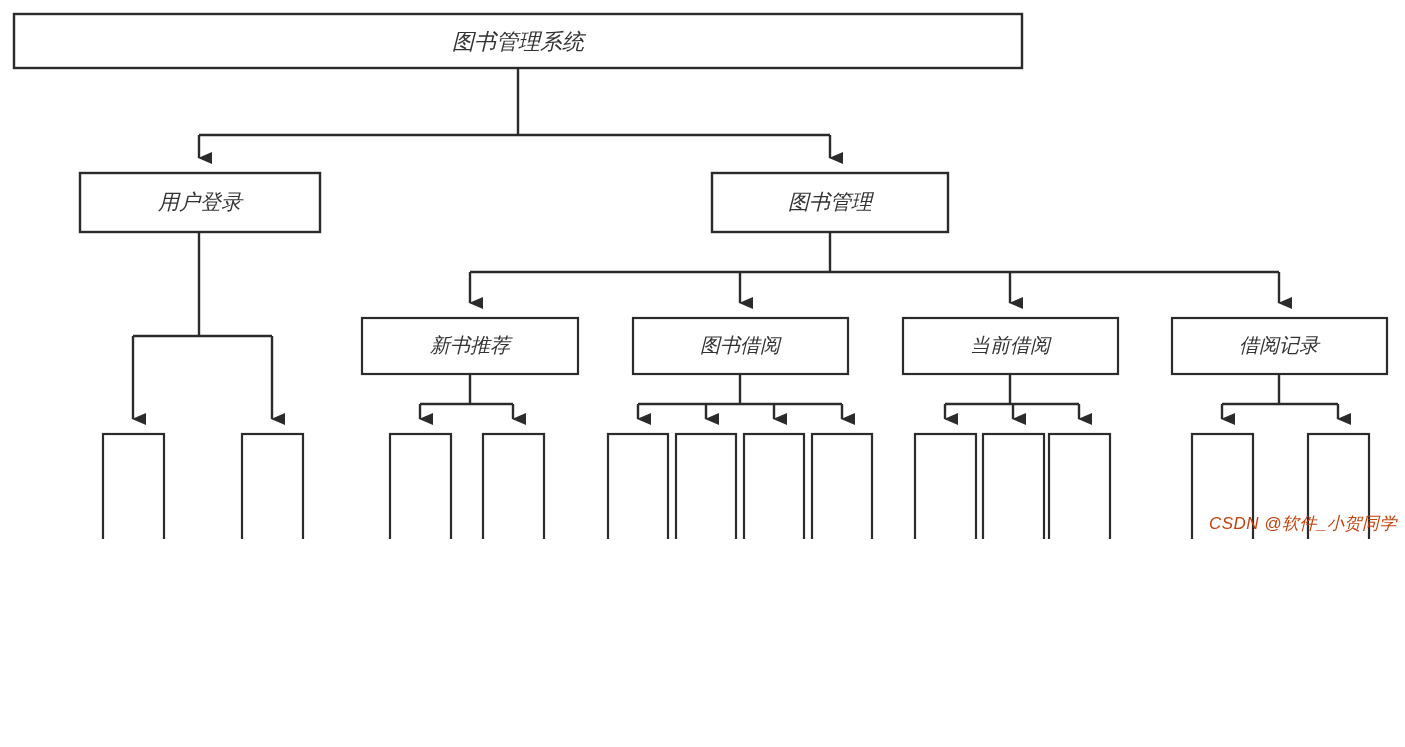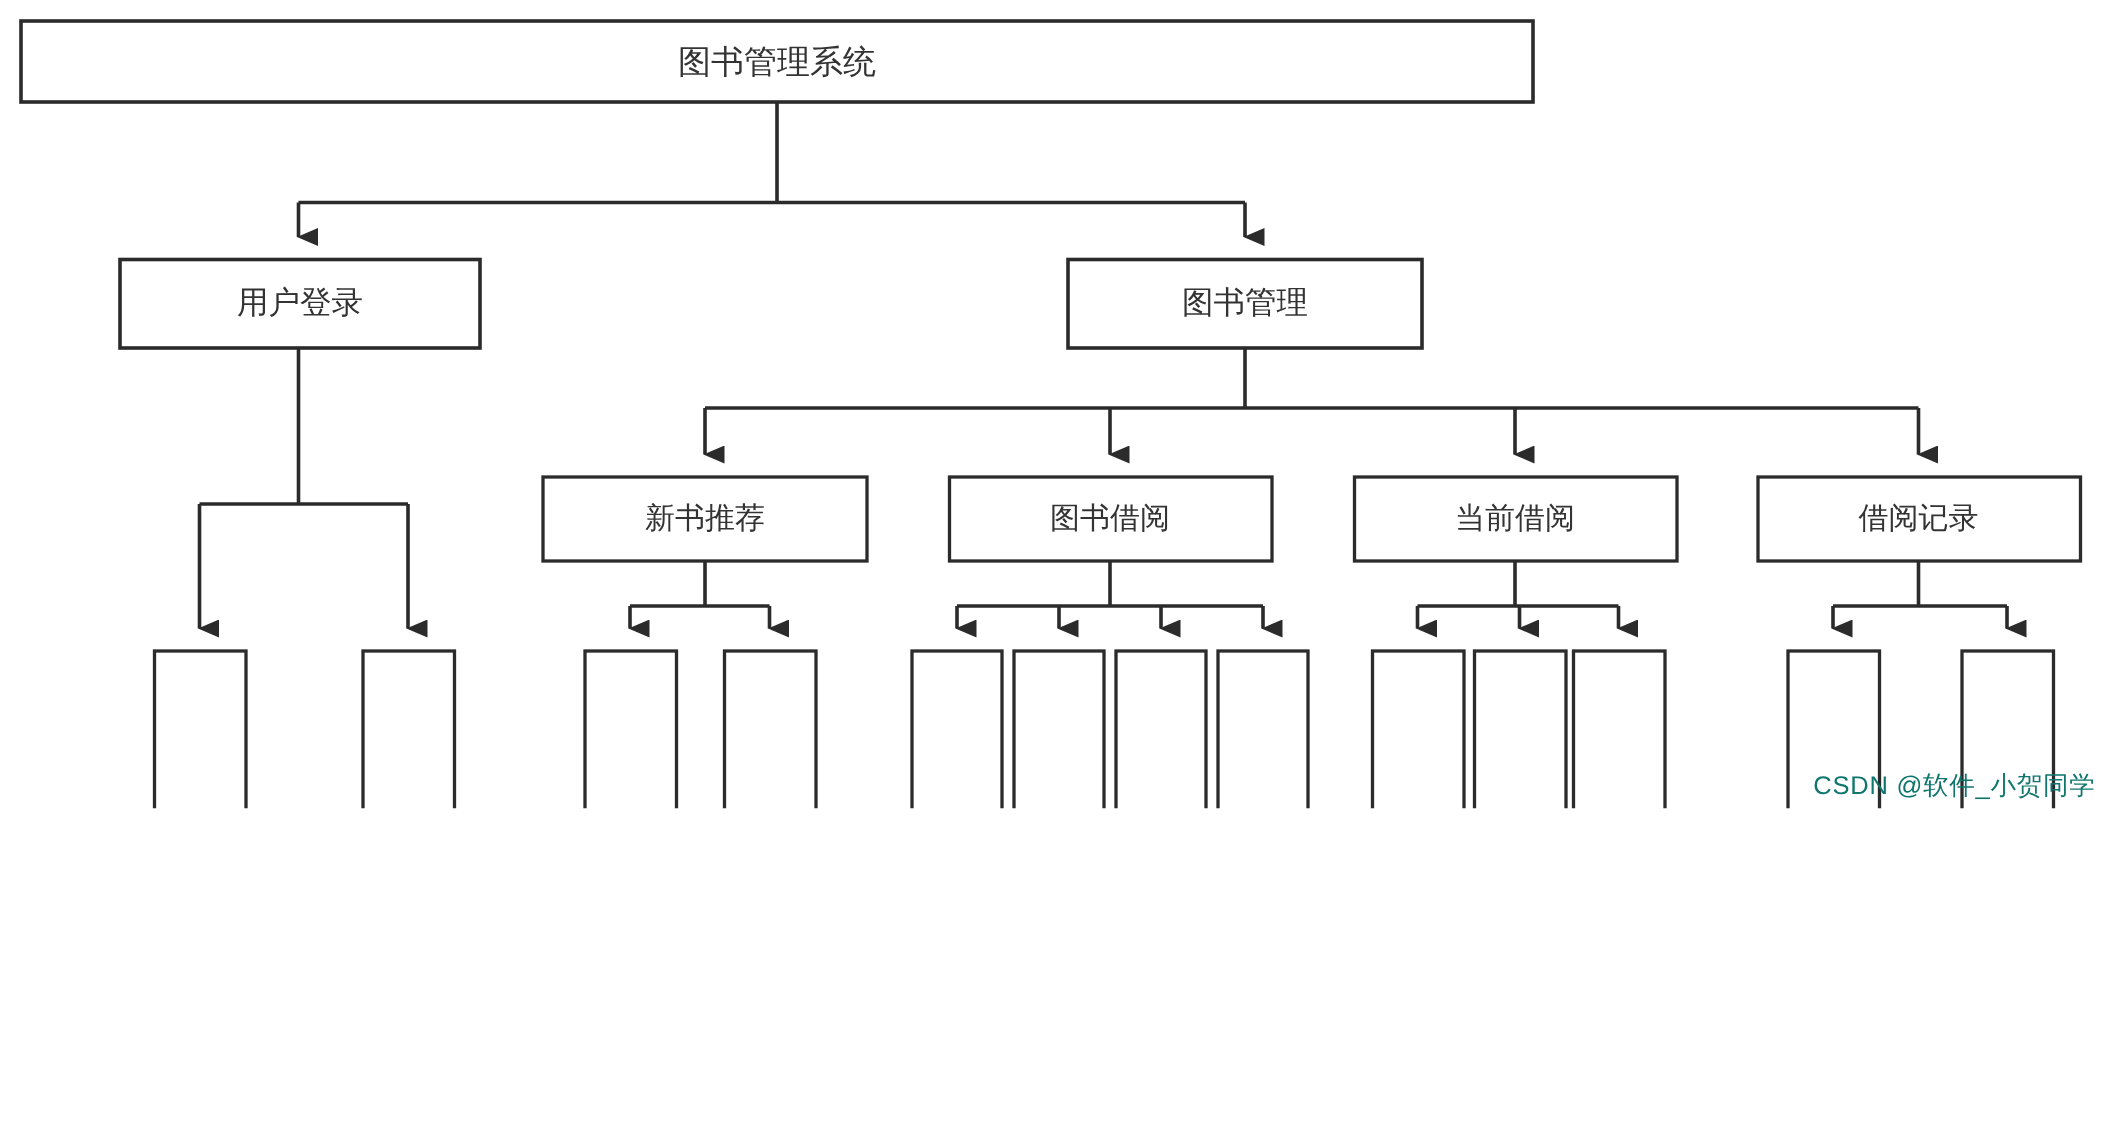--- a/index.html
+++ b/index.html
@@ -9,20 +9,21 @@
   }
   body {
     font-family: "Liberation Sans", "DejaVu Sans", sans-serif;
   }
   #stage {
     position: relative;
     width: 1405px;
     height: 539px;
     background: #ffffff;
     overflow: hidden;
+    font-style: italic;
   }
   #diagram {
     position: absolute;
     left: 0;
     top: 0;
     width: 1405px;
     height: 747px;
   }
   .node-rect {
     fill: #ffffff;
@@ -60,21 +61,21 @@
     dominant-baseline: middle;
     writing-mode: vertical-rl;
     letter-spacing: 3px;
   }
   .watermark {
     position: absolute;
     right: 8px;
     bottom: 4px;
     font-family: "Liberation Sans", "DejaVu Sans", sans-serif;
     font-size: 17px;
-    color: #0f766e;
+    color: #c2410c;
     letter-spacing: 0.5px;
     white-space: nowrap;
     user-select: none;
   }
 </style>
 </head>
 <body>
 
 <div id="stage">
 

